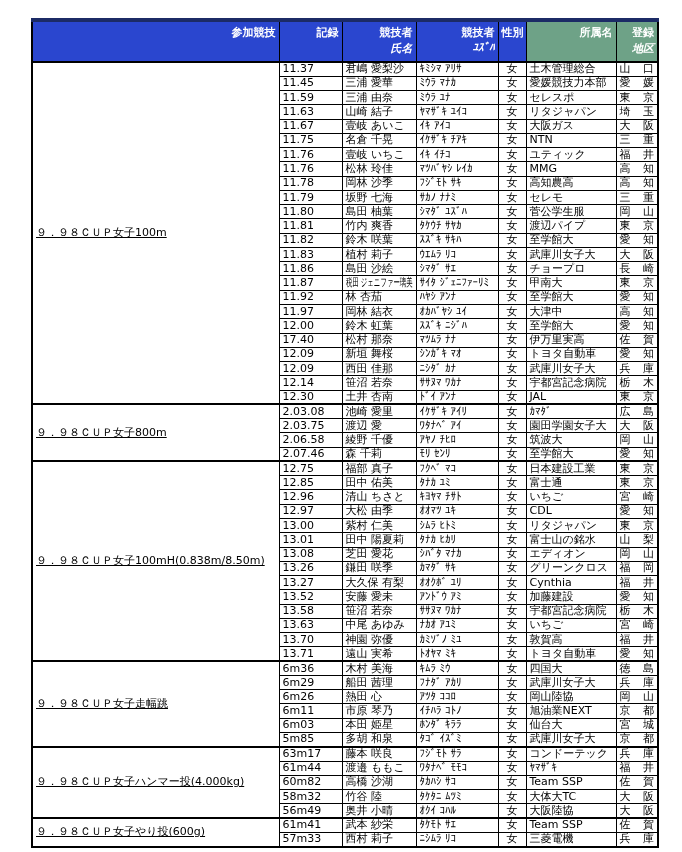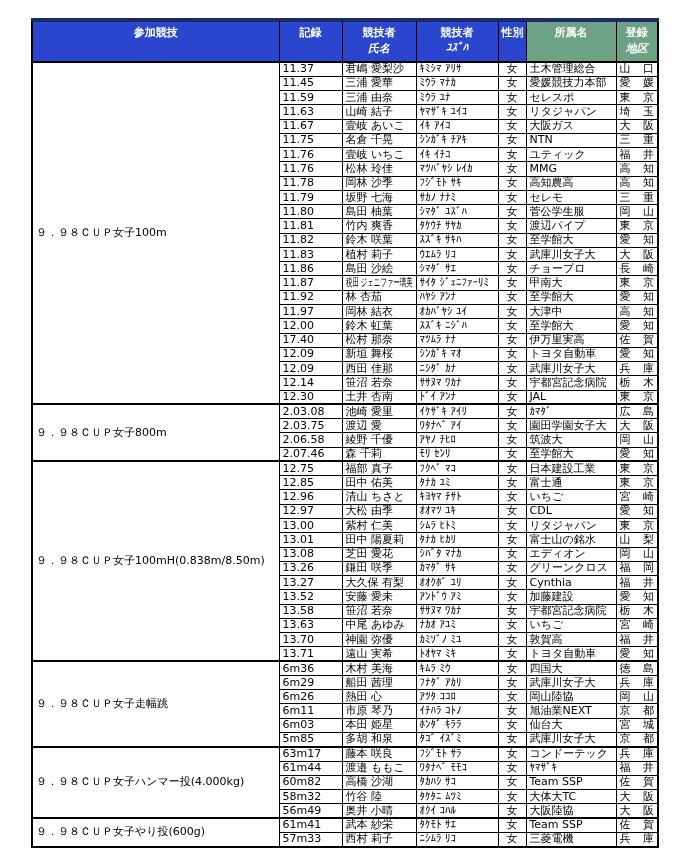--- a/index.html
+++ b/index.html
@@ -17,34 +17,34 @@
     position:absolute;left:31px;top:18px;width:626px;
     border-collapse:collapse;table-layout:fixed;
     border:2px solid var(--line);
   }
   .entry-table th,.entry-table td{
     border:1px solid var(--line);
     overflow:hidden;white-space:nowrap;
   }
   .entry-table thead th{
     background:var(--blue);color:#fff;
-    font-size:11px;font-weight:bold;text-align:center;vertical-align:top;
+    font-size:11px;font-weight:bold;text-align:right;vertical-align:top;
     padding:3px 3px 0 3px;height:36px;
     border-top:4px solid var(--stripe);
     border-bottom:2px solid var(--line);
   }
   .entry-table thead th.green{background:var(--green);}
   .entry-table thead th .l2{display:block;margin-top:1px;font-style:italic;}
   .entry-table tbody tr{height:14.27px;}
   .entry-table tbody td{
     font-size:11px;line-height:12px;padding:0 3px;color:#000;
     vertical-align:middle;
   }
   td.event{
-    vertical-align:top;font-size:12px;line-height:14px;padding:1px 2px 0 2px;
+    vertical-align:top;font-size:12px;line-height:14px;padding:1px 2px 0 2px;text-decoration:underline;
   }
   td.sex{text-align:center;padding:0;}
   td.dist{text-align:justify;text-align-last:justify;padding:0 5px;}
   td.kana{font-size:10px;}
   tr.section-start td{border-top:2px solid var(--line);}
   .shrink{display:inline-block;transform:scaleX(0.58);transform-origin:0 50%;}
 </style>
 </head>
 <body>
 
@@ -108,21 +108,21 @@
           <td class="rec">11.67</td>
           <td class="name">壹岐 あいこ</td>
           <td class="kana">ｲｷ ｱｲｺ</td>
           <td class="sex">女</td>
           <td class="team">大阪ガス</td>
           <td class="dist">大阪</td>
         </tr>
         <tr>
           <td class="rec">11.75</td>
           <td class="name">名倉 千晃</td>
-          <td class="kana">ｼﾝｶﾞｷ ﾁｱｷ</td>
+          <td class="kana">ｲｹｻﾞｷ ﾁｱｷ</td>
           <td class="sex">女</td>
           <td class="team">NTN</td>
           <td class="dist">三重</td>
         </tr>
         <tr>
           <td class="rec">11.76</td>
           <td class="name">壹岐 いちこ</td>
           <td class="kana">ｲｷ ｲﾁｺ</td>
           <td class="sex">女</td>
           <td class="team">ユティック</td>

